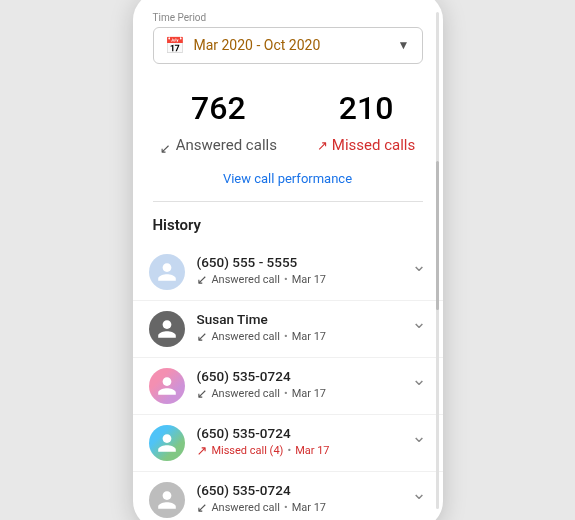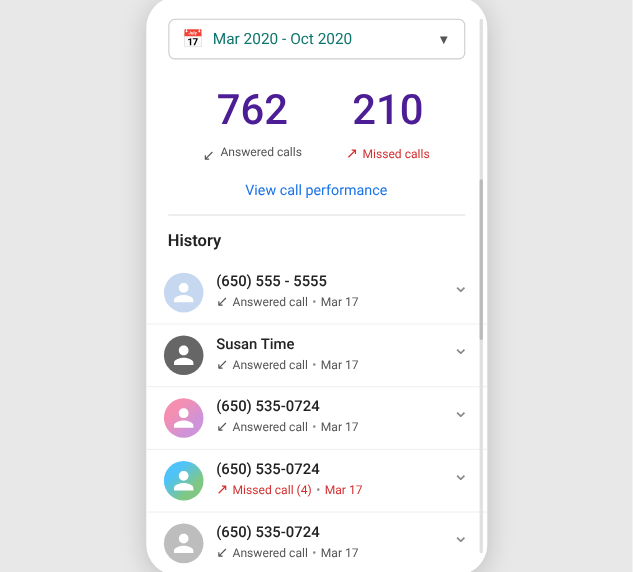--- a/index.html
+++ b/index.html
@@ -40,50 +40,50 @@
       background: #fff;
       gap: 8px;
     }
     .cal-icon {
       font-size: 16px;
       color: #555;
     }
     .time-period-text {
       flex: 1;
       font-size: 14px;
-      color: #0f766e;
+      color: #a16207;
       font-weight: 400;
     }
     .dropdown-arrow {
       font-size: 12px;
       color: #555;
     }
 
     .stats-section {
       display: flex;
       justify-content: center;
       gap: 40px;
       padding: 16px 20px 4px 20px;
     }
     .stat-block {
       display: flex;
       flex-direction: column;
       align-items: center;
     }
     .stat-number {
-      font-size: 38px;
+      font-size: 32px;
       font-weight: 500;
-      color: #4c1d95;
+      color: #000000;
       line-height: 1;
     }
     .stat-label {
       display: flex;
       align-items: center;
       gap: 4px;
-      font-size: 11px;
+      font-size: 15px;
       color: #555;
       margin-top: 12px;
     }
     .stat-label.missed {
       color: #d32f2f;
     }
     .stat-icon-answered {
       display: inline-block;
       width: 12px;
       height: 12px;
@@ -212,20 +212,21 @@
       background: #bbb;
       border-radius: 3px;
     }
   </style>
 </head>
 <body>
 
 <div class="phone-card">
 
   <div class="time-period-section">
+    <div class="time-period-label">Time Period</div>
     <div class="time-period-selector">
       <span class="cal-icon">📅</span>
       <span class="time-period-text">Mar 2020 - Oct 2020</span>
       <span class="dropdown-arrow">▼</span>
     </div>
   </div>
 
   <div class="stats-section">
     <div class="stat-block">
       <span class="stat-number">762</span>

